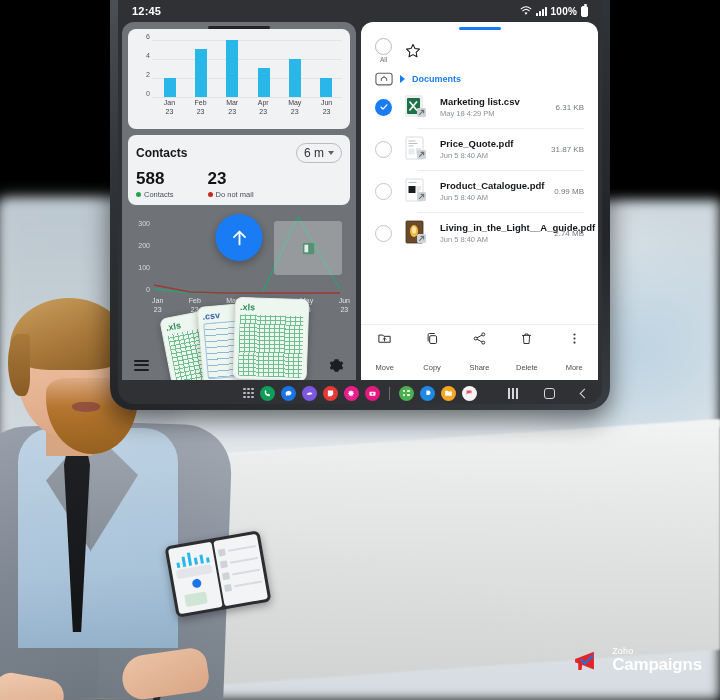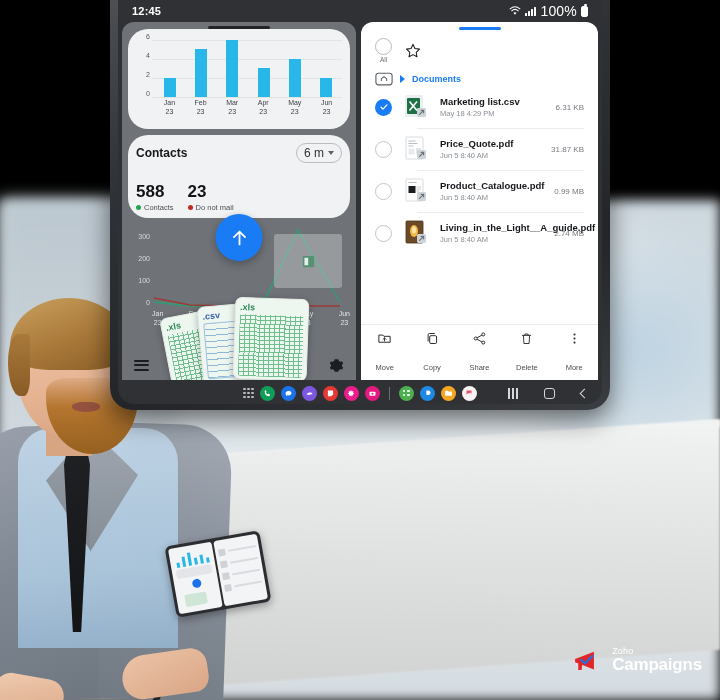--- a/index.html
+++ b/index.html
@@ -145,58 +145,58 @@
     position: absolute; left: 8px; top: 0; right: 8px; bottom: 6px;
     background: #2f3134; border-radius: 0 0 16px 16px; overflow: hidden;
   }
 
   
   #statusbar {
     height: 22px; background: #2f3134; color: #fff;
     display: flex; align-items: center; justify-content: space-between;
     padding: 0 14px; font-size: 11px; font-weight: 700; letter-spacing: .2px;
   }
-  #status-right { display: flex; align-items: center; gap: 4px; font-size: 14px; font-weight: 400; text-align: center; }
+  #status-right { display: flex; align-items: center; gap: 4px; font-size: 10px; font-weight: 700; text-align: center; }
   .sig-bars { display: inline-flex; align-items: flex-end; gap: 1px; height: 9px; }
   .sig-bars i { display: block; width: 2px; background: #fff; border-radius: .5px; }
   .batt { width: 7px; height: 11px; border: 1.2px solid #fff; border-radius: 2px; position: relative; background: #fff; }
   .batt:after { content: ""; position: absolute; left: 1.5px; top: -2.6px; width: 3px; height: 1.6px; background: #fff; border-radius: 1px; }
 
   
   #panes { display: flex; gap: 5px; height: 358px; padding: 0 4px; }
 
   
   #pane-left {
     width: 234px; background: #6f7378; border-radius: 12px 12px 0 0;
     position: relative; overflow: hidden; display: flex; flex-direction: column;
   }
   .pane-grabber { position: absolute; left: 50%; transform: translateX(-50%); top: 4px; width: 62px; height: 3px; background: #22242a; border-radius: 2px; z-index: 6; }
   .card {
-    background: #f1f2f4; border-radius: 20px; margin: 7px 6px 0 6px; padding: 8px 8px 6px 8px;
+    background: #f1f2f4; border-radius: 8px; margin: 7px 6px 0 6px; padding: 8px 8px 6px 8px;
   }
 
   
   .bar-chart { position: relative; height: 86px; padding-left: 18px; }
   .yaxis { position: absolute; left: 0; top: -4px; height: 64px; width: 16px; }
   .yaxis span { position: absolute; right: 2px; font-size: 7px; color: #53585e; transform: translateY(-50%); }
   .gridline { position: absolute; left: 16px; right: 0; height: 1px; background: #e1e3e6; }
   .bars { position: absolute; left: 18px; right: 0; top: -4px; height: 64px; display: flex; align-items: flex-end; justify-content: space-around; }
   .bar { width: 12px; background: #29b6e8; }
   .xlabels { position: absolute; left: 18px; right: 0; top: 62px; display: flex; justify-content: space-around; }
   .xlabels div { text-align: center; font-size: 7px; color: #3f4348; line-height: 1.25; }
 
   
   .contacts-head { display: flex; align-items: center; justify-content: space-between; }
   .contacts-title { font-size: 12px; font-weight: 700; color: #16181a; }
   .chip {
     display: flex; align-items: center; gap: 4px; border: 1px solid #b9bdc2; border-radius: 11px;
     padding: 2px 7px; font-size: 12px; color: #2f3337; background: #f1f2f4;
   }
   .chip .caret { width: 0; height: 0; border-left: 3px solid transparent; border-right: 3px solid transparent; border-top: 4px solid #5d6167; }
-  .stats { display: flex; gap: 14px; margin-top: 20px; align-items: flex-end; }
+  .stats { display: flex; gap: 34px; margin-top: 7px; align-items: flex-end; }
   .stat-num { font-size: 17px; font-weight: 700; color: #121416; line-height: 1; }
   .stat-lab { display: flex; align-items: center; gap: 3px; font-size: 7.5px; color: #4b5055; margin-top: 3px; }
   .dot { width: 5px; height: 5px; border-radius: 50%; }
 
   
   #fab {
     position: absolute; left: 50%; transform: translateX(-50%); top: 192px;
     width: 47px; height: 47px; border-radius: 50%; background: #1a7cf5;
     display: flex; align-items: center; justify-content: center; z-index: 5;
     box-shadow: 0 3px 9px rgba(0,0,0,.3);

